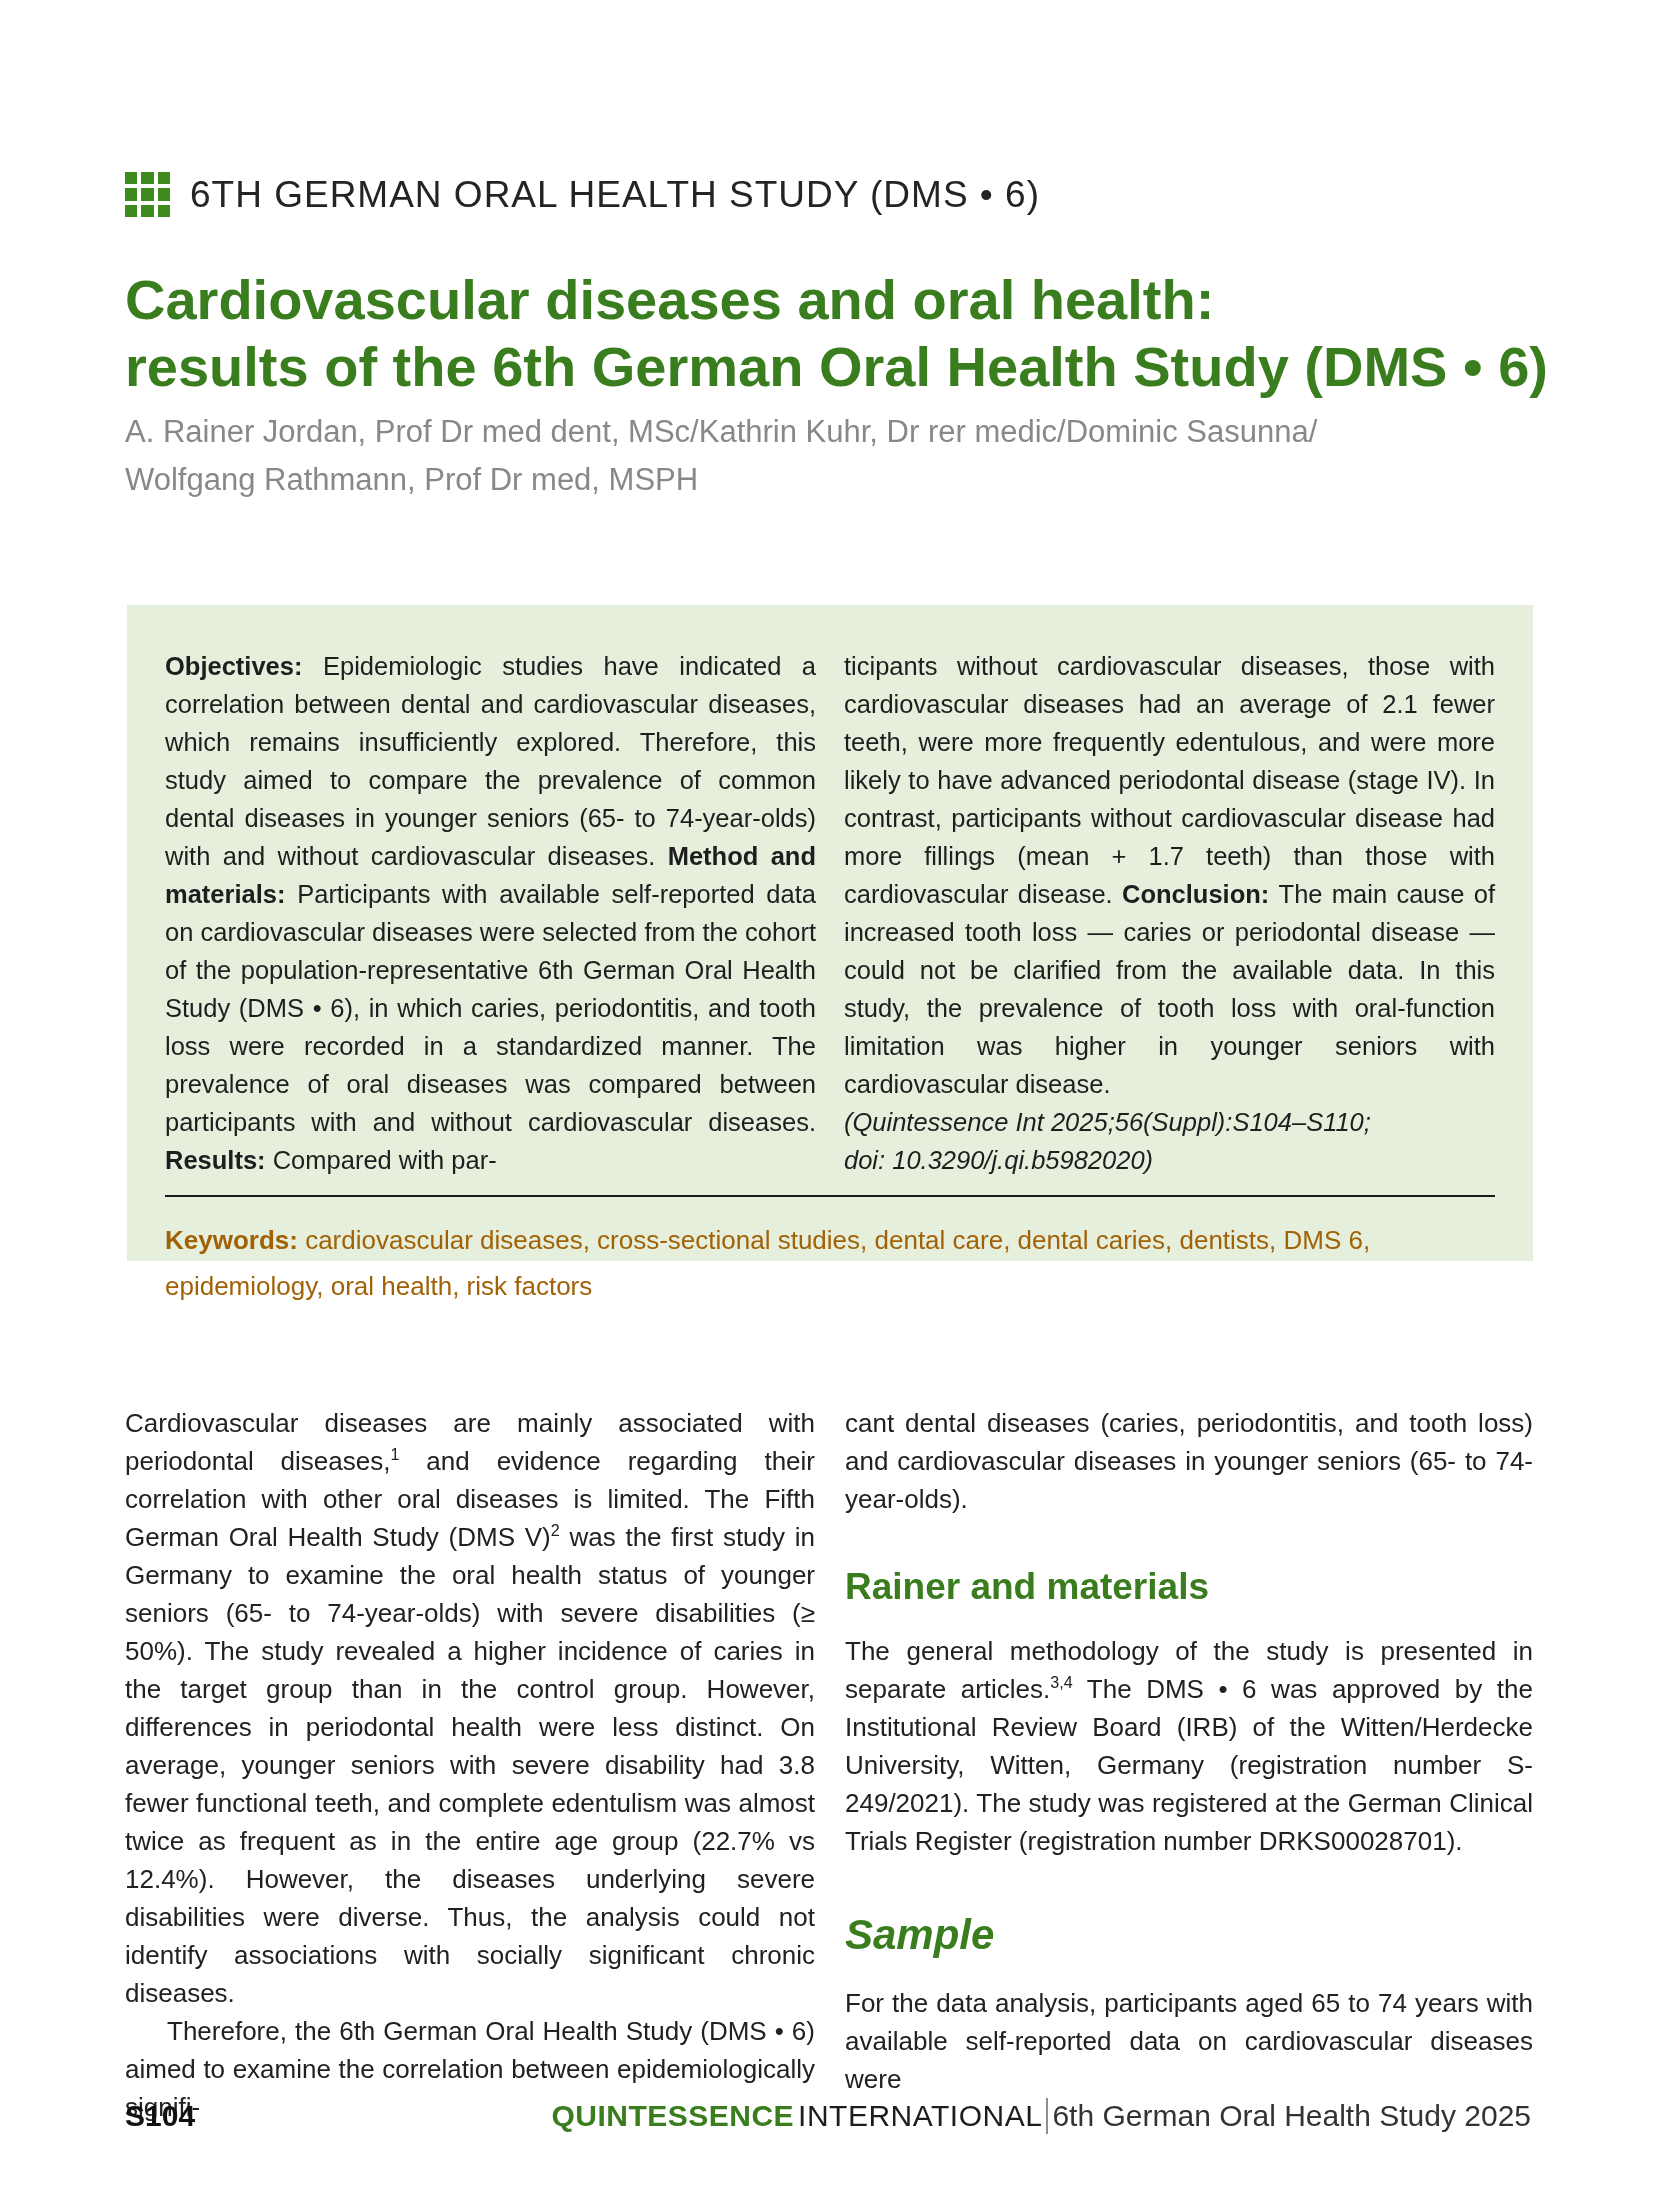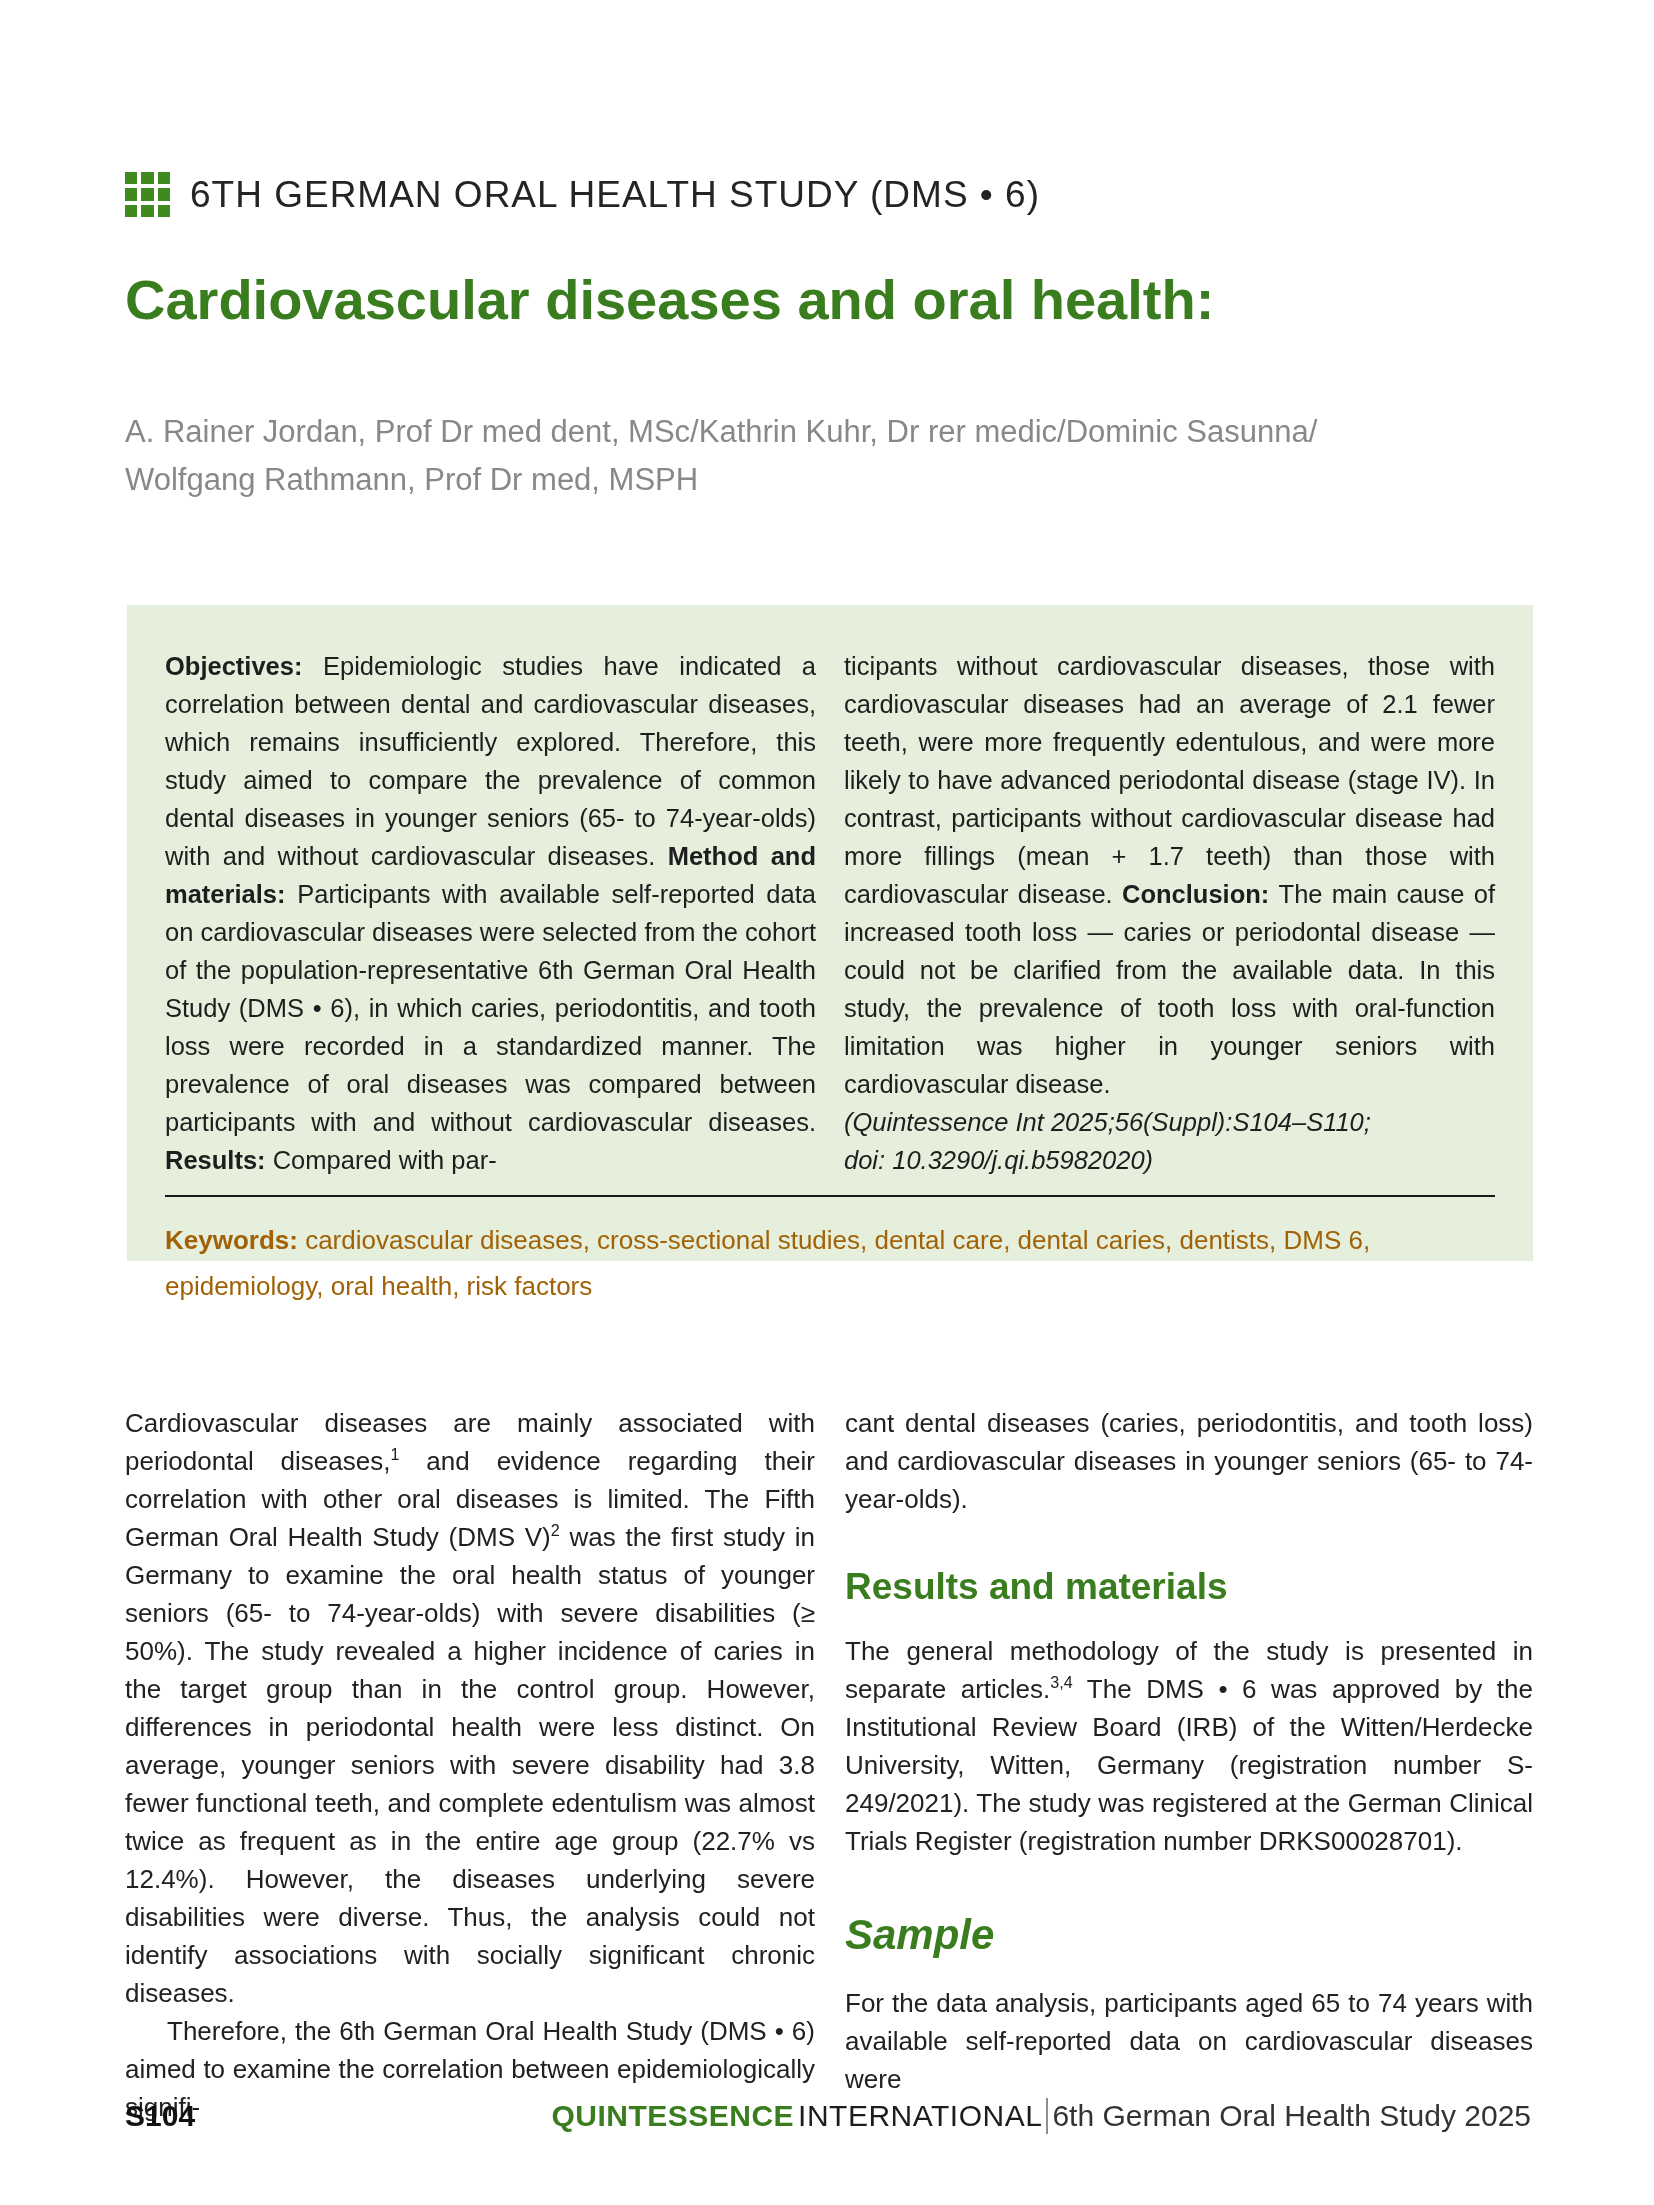--- a/index.html
+++ b/index.html
@@ -103,20 +103,21 @@
         <span></span>
       <span></span>
         <span></span>
         <span></span>
     </div>
     <div class="kicker-text">6TH GERMAN ORAL HEALTH STUDY (DMS • 6)</div>
   </div>
 
   <div class="title">
     <div>Cardiovascular diseases and oral health:</div>
+    <div>results of the 6th German Oral Health Study (DMS • 6)</div>
   </div>
 
   <div class="authors">
     <div>A. Rainer Jordan, Prof Dr med dent, MSc/Kathrin Kuhr, Dr rer medic/Dominic Sasunna/</div>
     <div>Wolfgang Rathmann, Prof Dr med, MSPH</div>
   </div>
 
   <div class="abstract-box">
     <div class="abstract-cols">
       <div class="abs-col"><span class="rich-b">Objectives: </span><span>Epidemiologic studies have indicated a correlation between dental and cardiovascular diseases, which remains insufficiently explored. Therefore, this study aimed to compare the prevalence of common dental diseases in younger seniors (65- to 74-year-olds) with and without cardiovascular diseases. </span><span class="rich-b">Method and materials: </span><span>Participants with available self-reported data on cardiovascular diseases were selected from the cohort of the population-representative 6th German Oral Health Study (DMS • 6), in which caries, periodontitis, and tooth loss were recorded in a standardized manner. The prevalence of oral diseases was compared between participants with and without cardiovascular diseases. </span><span class="rich-b">Results: </span><span>Compared with par-</span></div>
@@ -130,21 +131,21 @@
     <div class="keywords"><span class="rich-b">Keywords: </span><span>cardiovascular diseases, cross-sectional studies, dental care, dental caries, dentists, DMS 6, epidemiology, oral health, risk factors</span></div>
   </div>
 
   <div class="body-col body-col-left">
     <p><span>Cardiovascular diseases are mainly associated with periodontal diseases,</span><span class="rich-s">1</span><span> and evidence regarding their correlation with other oral diseases is limited. The Fifth German Oral Health Study (DMS V)</span><span class="rich-s">2</span><span> was the first study in Germany to examine the oral health status of younger seniors (65- to 74-year-olds) with severe disabilities (≥ 50%). The study revealed a higher incidence of caries in the target group than in the control group. However, differences in periodontal health were less distinct. On average, younger seniors with severe disability had 3.8 fewer functional teeth, and complete edentulism was almost twice as frequent as in the entire age group (22.7% vs 12.4%). However, the diseases underlying severe disabilities were diverse. Thus, the analysis could not identify associations with socially significant chronic diseases.</span></p>
     <p class="indent"><span>Therefore, the 6th German Oral Health Study (DMS • 6) aimed to examine the correlation between epidemiologically signifi-</span></p>
   </div>
 
   <div class="body-col body-col-right">
     <p><span>cant dental diseases (caries, periodontitis, and tooth loss) and cardiovascular diseases in younger seniors (65- to 74-year-olds).</span></p>
-    <h2 class="section-heading">Results and materials</h2>
+    <h2 class="section-heading">Rainer and materials</h2>
     <p><span>The general methodology of the study is presented in separate articles.</span><span class="rich-s">3,4</span><span> The DMS • 6 was approved by the Institutional Review Board (IRB) of the Witten/Herdecke University, Witten, Germany (registration number S-249/2021). The study was registered at the German Clinical Trials Register (registration number DRKS00028701).</span></p>
     <h3 class="section-subheading">Sample</h3>
     <p><span>For the data analysis, participants aged 65 to 74 years with available self-reported data on cardiovascular diseases were</span></p>
   </div>
 
   <div class="footer">
     <div class="page-number">S104</div>
     <div class="footer-right">
       <span class="journal-bold">QUINTESSENCE</span>
       <span class="journal-rest">INTERNATIONAL</span>

